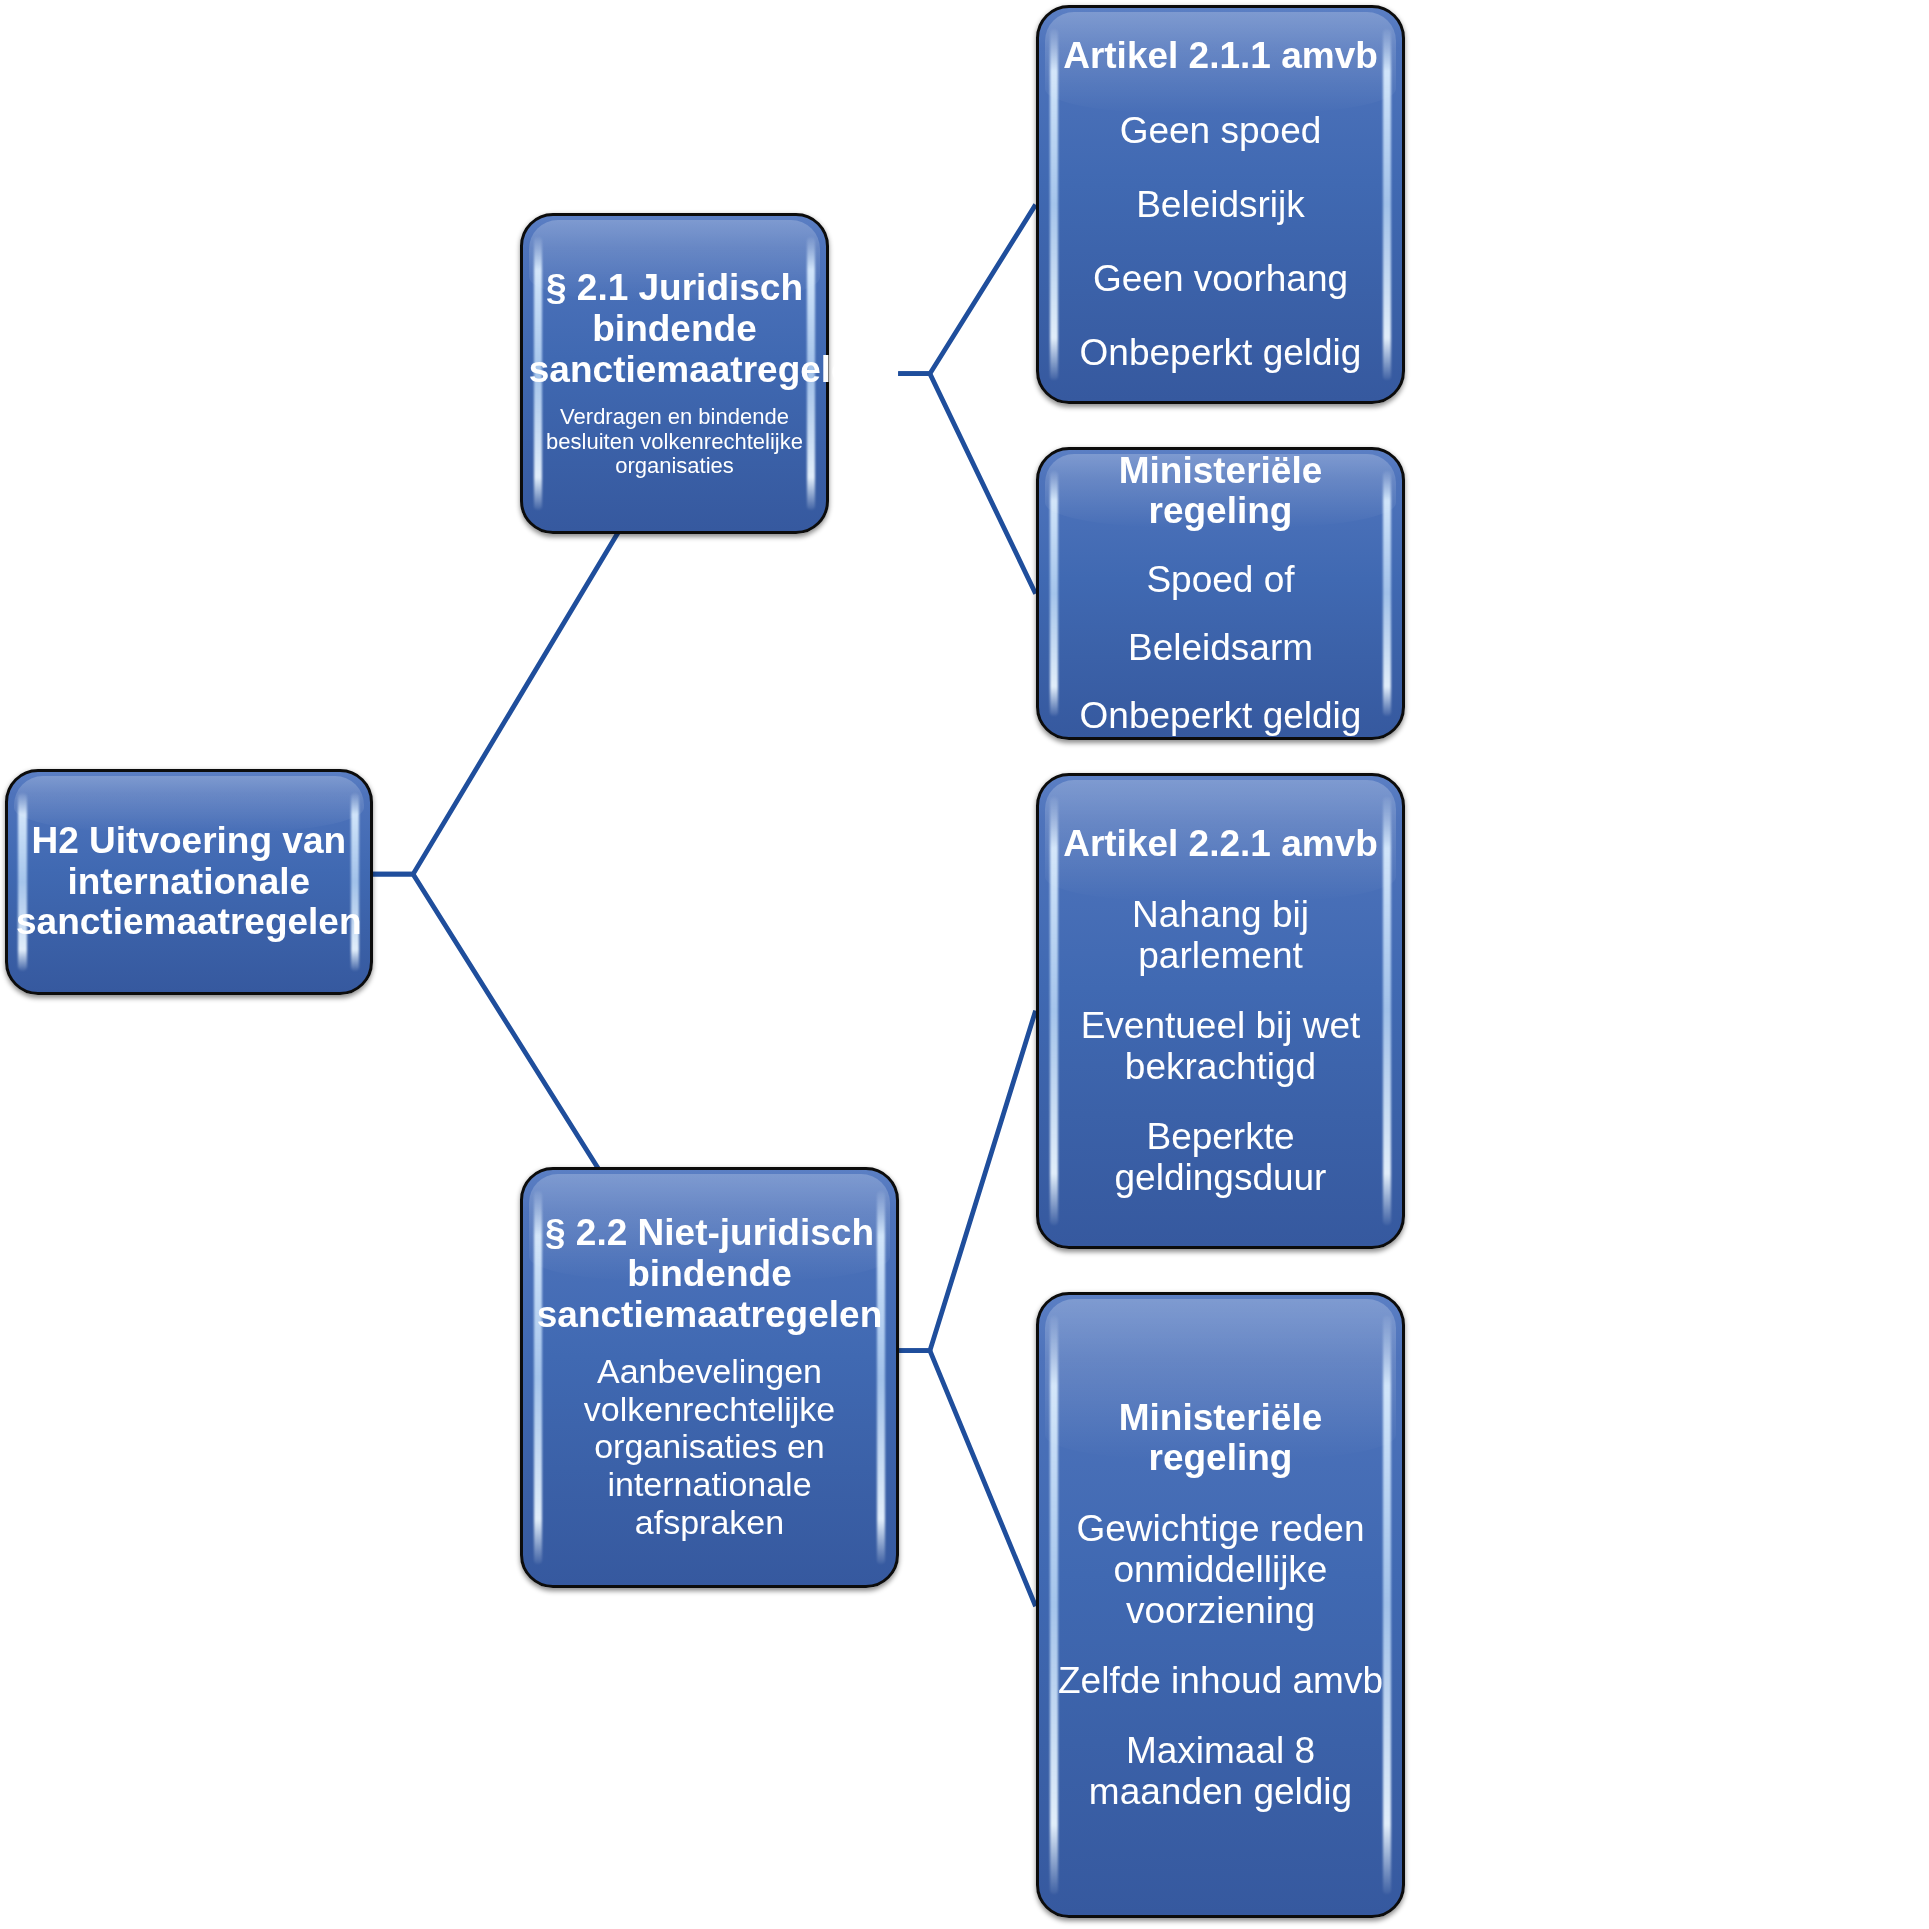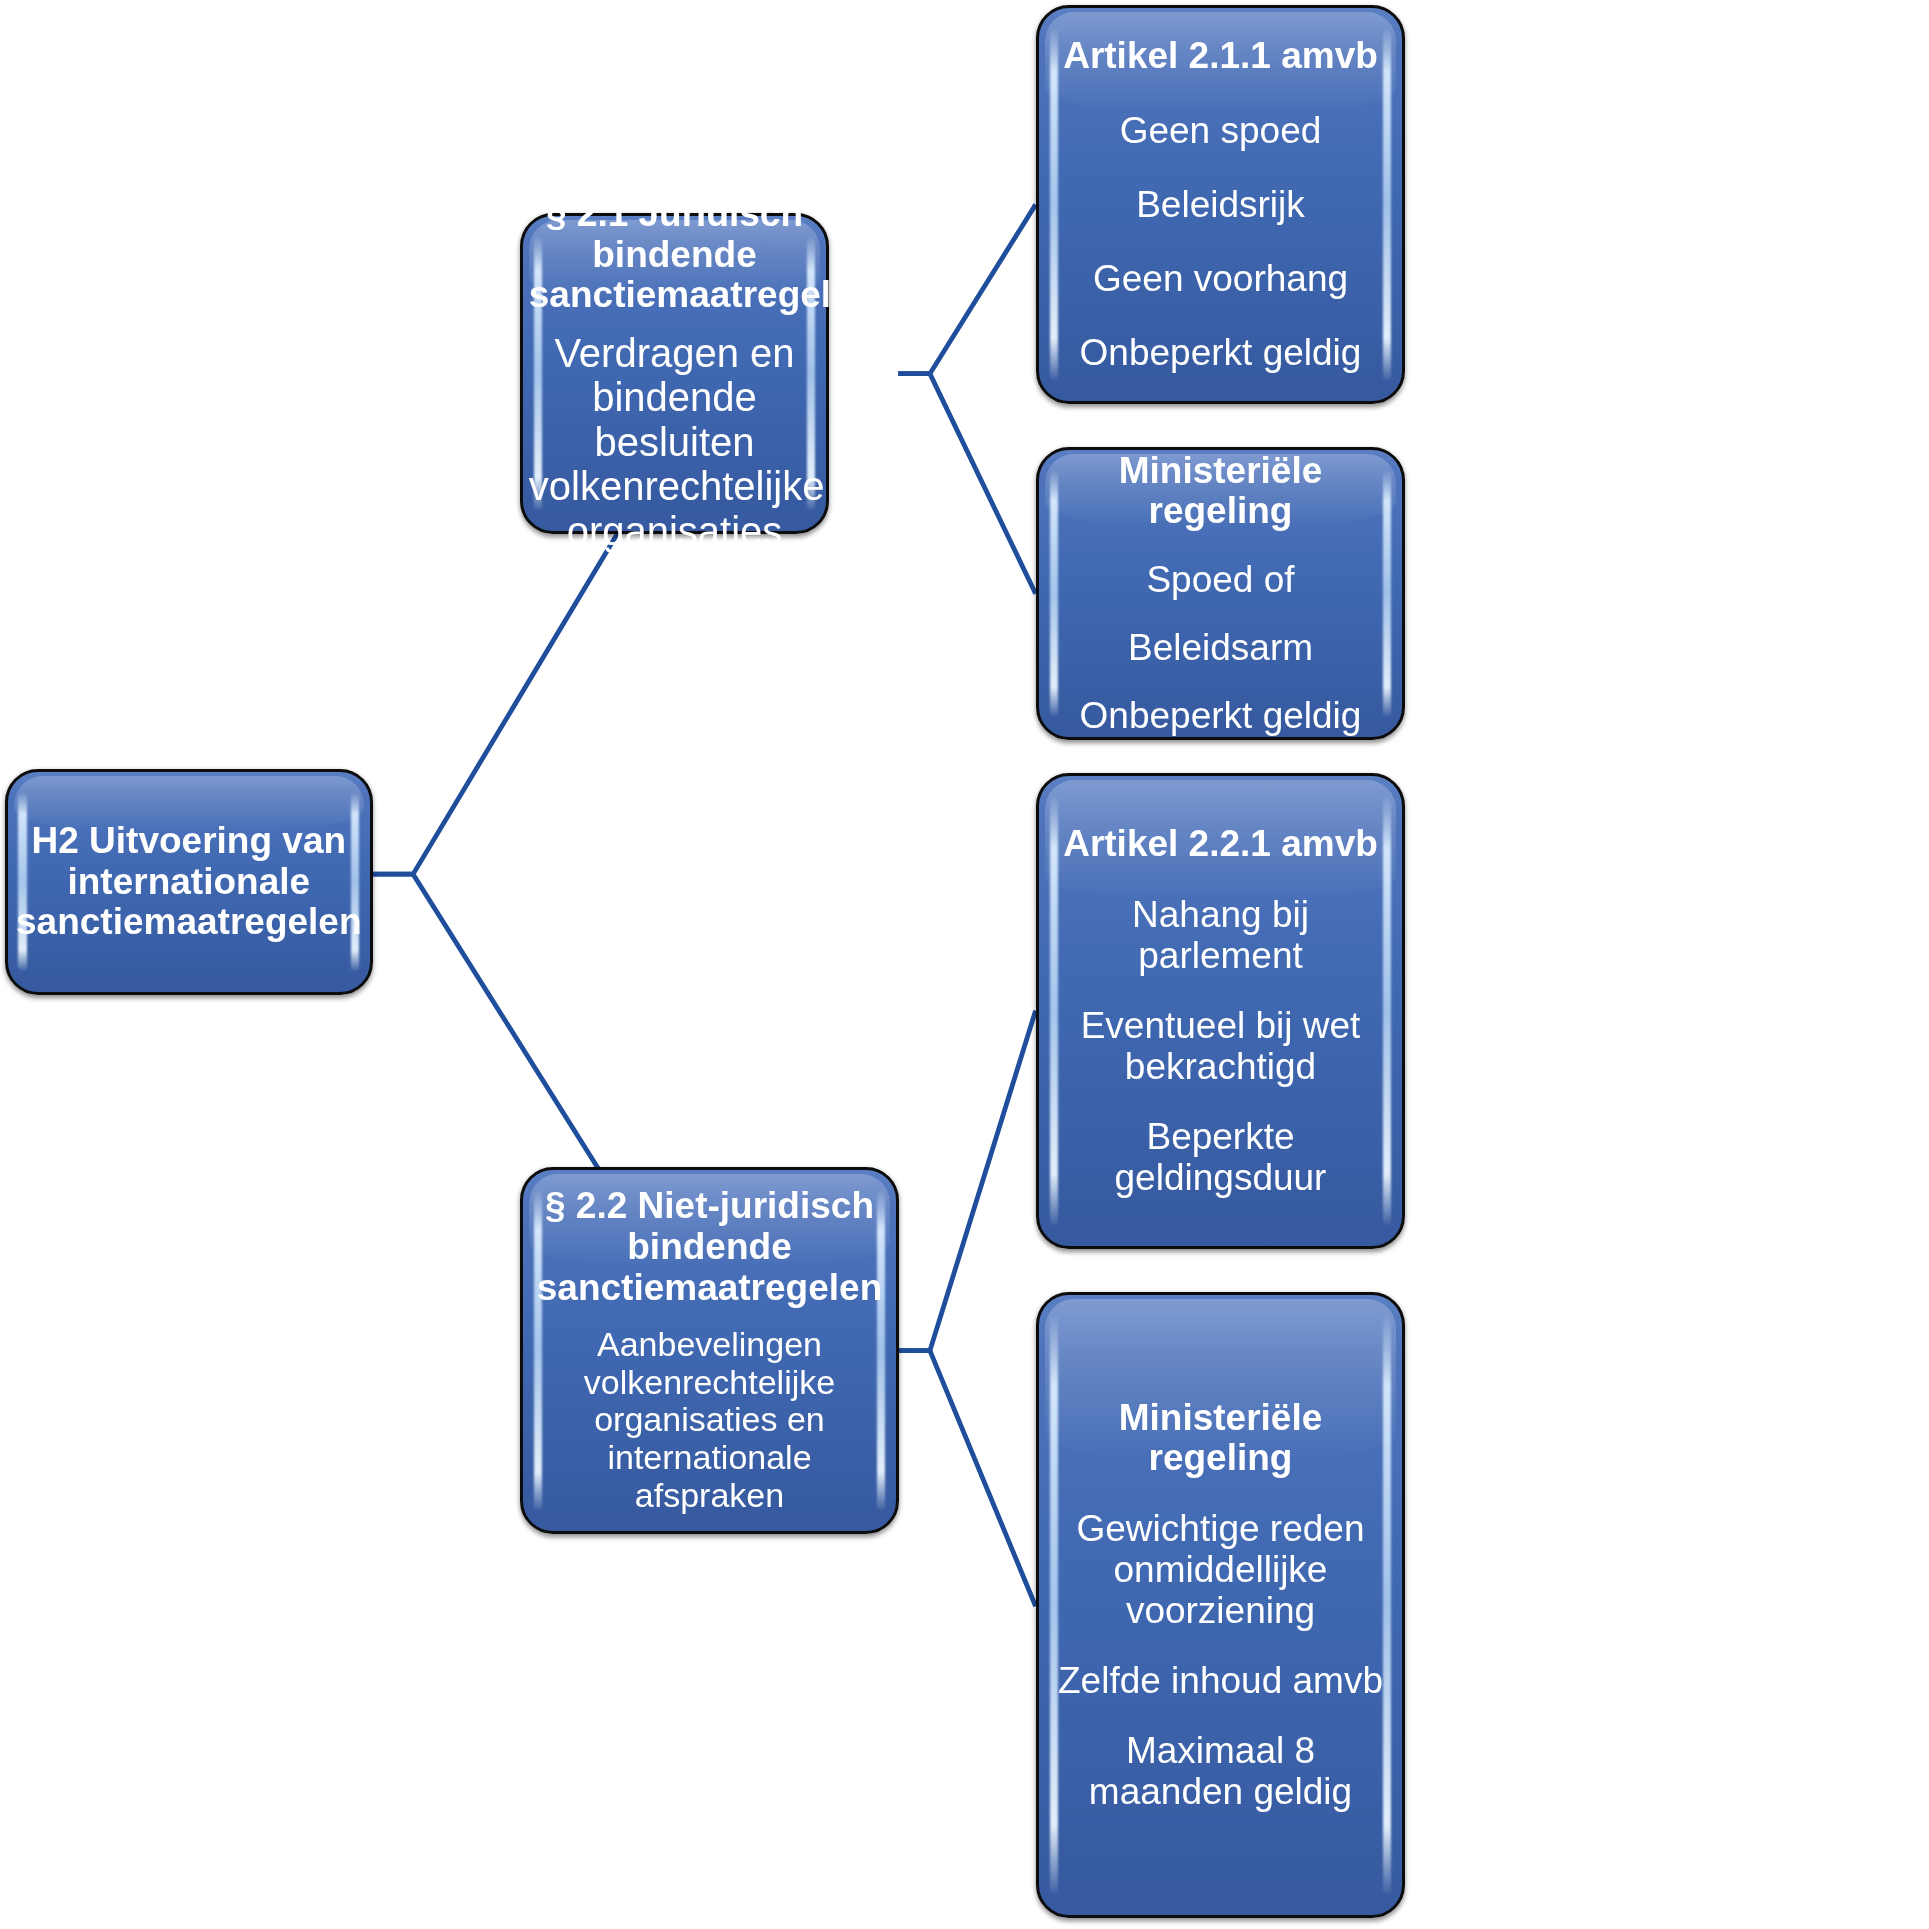--- a/index.html
+++ b/index.html
@@ -111,30 +111,30 @@
   }
   .nline {
     font-weight: normal;
     line-height: 1.11;
     white-space: pre-line;
   }
 
   
   #node-root   { left: 4.8px;    top: 769px;  width: 368px; height: 226px; }
   #node-sec21  { left: 520px;  top: 213px;  width: 309px; height: 321px; }
-  #node-sec22  { left: 520px;  top: 1167px; width: 379px; height: 367px; }
+  #node-sec22  { left: 520px;  top: 1167px; width: 379px; height: 421px; }
   #node-art211 { left: 1036px; top: 4.8px;    width: 369px; height: 399px; }
   #node-mr1    { left: 1036px; top: 447px;  width: 369px; height: 293px; }
   #node-art221 { left: 1036px; top: 773px;  width: 369px; height: 476px; }
   #node-mr2    { left: 1036px; top: 1292px; width: 369px; height: 626px; }
 
   
   #node-root   .ntitle { font-size: 37px; }
   #node-sec21  .ntitle { font-size: 37px; }
-  #node-sec21  .nline  { font-size: 40px; margin-top: 15px; }
+  #node-sec21  .nline  { font-size: 22px; margin-top: 15px; }
   #node-sec22  .ntitle { font-size: 37px; }
   #node-sec22  .nline  { font-size: 34px; margin-top: 17.3px; }
   #node-art211 .ntitle { font-size: 37px; }
   #node-art211 .nline  { font-size: 37px; margin-top: 33px; }
   #node-mr1    .ntitle { font-size: 37px; }
   #node-mr1    .nline  { font-size: 37px; margin-top: 27px; }
   #node-art221 .ntitle { font-size: 37px; }
   #node-art221 .nline  { font-size: 37px; margin-top: 29px; }
   #node-mr2    .ntitle { font-size: 37px; }
   #node-mr2    .nline  { font-size: 37px; margin-top: 29px; }

